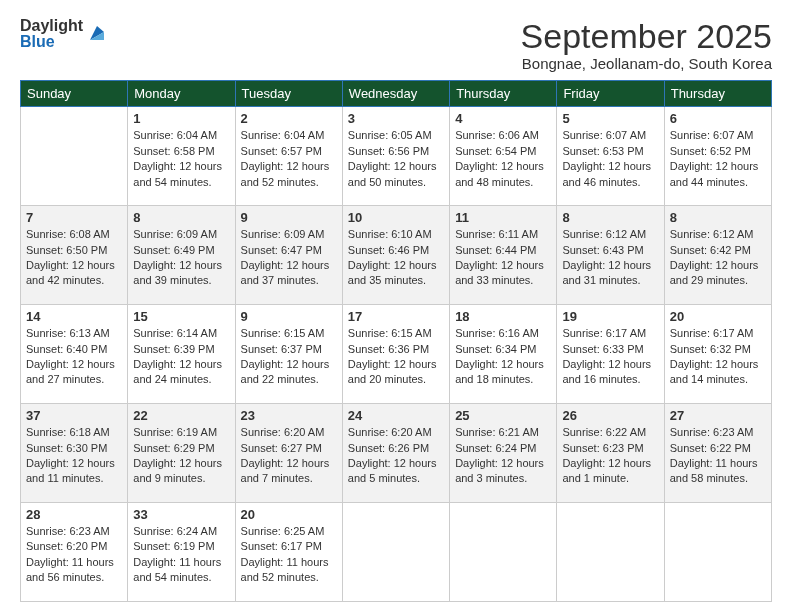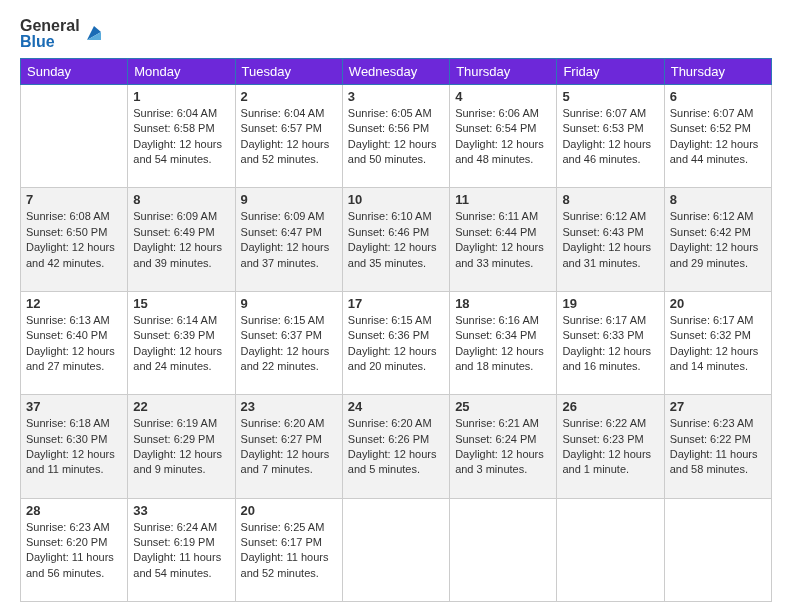--- a/index.html
+++ b/index.html
@@ -63,21 +63,21 @@
       font-weight: normal;
     }
     .calendar {
       flex: 1;
       border: 1px solid #ccc;
       border-collapse: collapse;
       width: 100%;
       table-layout: fixed;
     }
     .calendar th {
-      background: #6d28d9;
+      background: #14532d;
       color: #fff;
       text-align: left;
       padding: 5px 6px;
       font-size: 13px;
       font-weight: normal;
       border: 1px solid #2e75b6;
     }
     .calendar td {
       vertical-align: top;
       padding: 4px 5px;
@@ -109,29 +109,31 @@
       background: #fff;
     }
   </style>
 </head>
 <body>
 
 <div class="page">
   <div class="header">
     <div class="logo">
       <div class="logo-text">
-        <span class="logo-general">General</span>
+        <span class="logo-general">Daylight</span>
         <span class="logo-blue">Blue</span>
       </div>
       <svg class="logo-icon" viewBox="0 0 22 22">
         <polygon points="4,18 18,10 11,4" fill="#1a6bb5"></polygon>
         <polygon points="4,18 18,10 18,18" fill="#5aabdc"></polygon>
       </svg>
     </div>
     <div class="title-block">
+      <div class="month-title">September 2025</div>
+      <div class="location">Bongnae, Jeollanam-do, South Korea</div>
     </div>
   </div>
 
   <table class="calendar">
     <thead>
       <tr>
         <th>Sunday</th>
         <th>Monday</th>
         <th>Tuesday</th>
         <th>Wednesday</th>
@@ -193,21 +195,21 @@
             <span class="day-number">8</span>
             <div class="day-info">Sunrise: 6:12 AM<br>Sunset: 6:43 PM<br>Daylight: 12 hours and 31 minutes.</div>
           </td>
           <td>
             <span class="day-number">8</span>
             <div class="day-info">Sunrise: 6:12 AM<br>Sunset: 6:42 PM<br>Daylight: 12 hours and 29 minutes.</div>
           </td>
         </tr>
         <tr class="row-normal">
           <td>
-            <span class="day-number">12</span>
+            <span class="day-number">14</span>
             <div class="day-info">Sunrise: 6:13 AM<br>Sunset: 6:40 PM<br>Daylight: 12 hours and 27 minutes.</div>
           </td>
           <td>
             <span class="day-number">15</span>
             <div class="day-info">Sunrise: 6:14 AM<br>Sunset: 6:39 PM<br>Daylight: 12 hours and 24 minutes.</div>
           </td>
           <td>
             <span class="day-number">9</span>
             <div class="day-info">Sunrise: 6:15 AM<br>Sunset: 6:37 PM<br>Daylight: 12 hours and 22 minutes.</div>
           </td>

